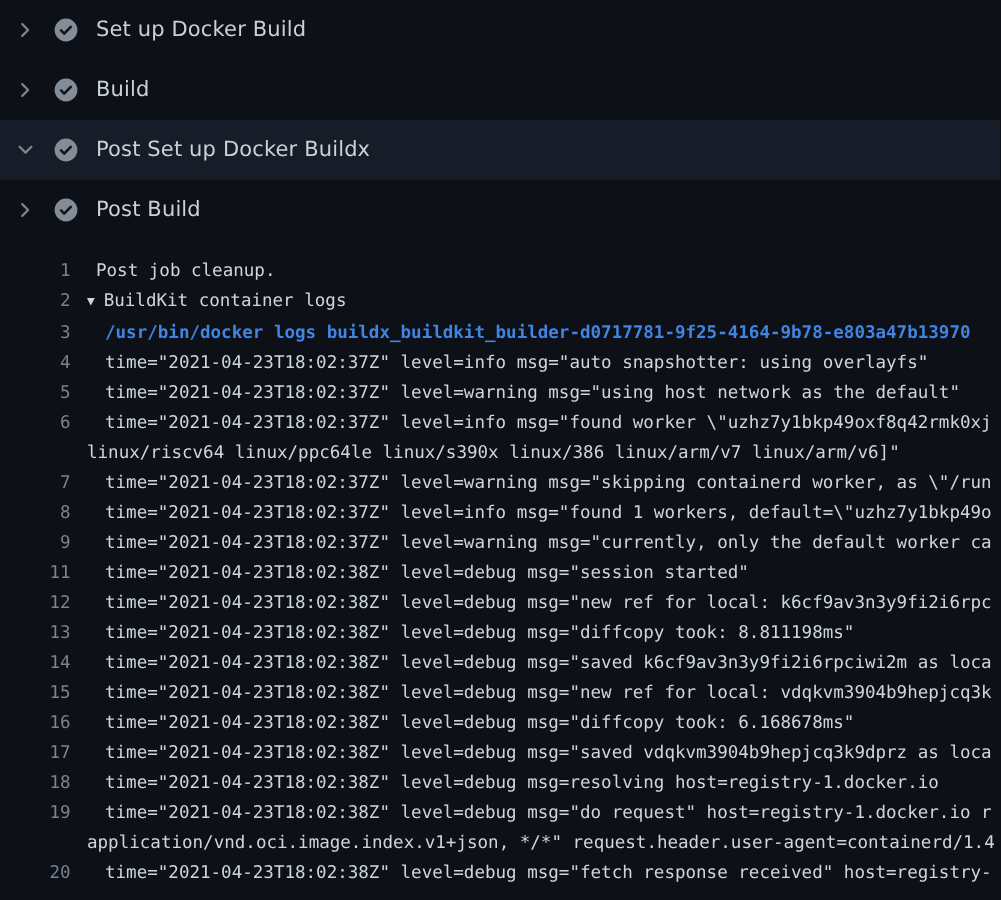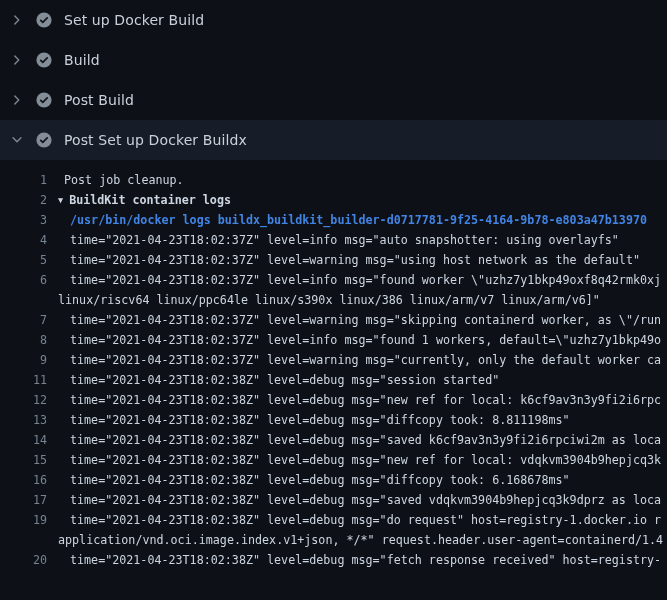--- a/index.html
+++ b/index.html
@@ -28,21 +28,21 @@
     display:flex;align-items:flex-start;
     font-family:"DejaVu Sans Mono",monospace;
     font-size:11.7px;line-height:20px;white-space:pre;
   }
   .log-num{
     width:47px;flex-shrink:0;text-align:right;
     color:var(--line_number,#768390);cursor:pointer;user-select:none;
   }
   .log-text{color:var(--log_text,#cdd6e0);}
   .kind-plain  .log-text{padding-left:17px;}
-  .kind-group  .log-text{padding-left:11px;cursor:pointer;font-weight:bold;}
+  .kind-group  .log-text{padding-left:11px;cursor:pointer;}
   .kind-log    .log-text{padding-left:23px;}
   .kind-command .log-text{padding-left:23px;color:var(--command_blue,#4184e4);font-weight:bold;}
   .kind-wrap   .log-text{padding-left:11px;}
   .tri{font-size:8.5px;margin-right:6px;vertical-align:1px;color:var(--log_text,#cdd6e0);}
 </style>
 </head>
 <body>
 
 <div id="sections">
     <div class="section-row">
@@ -58,55 +58,56 @@
     <div class="section-row">
       <svg class="chev" viewBox="0 0 16 16">
         <path d="M5.5 3.5l4.5 4.5-4.5 4.5" fill="none" stroke="#7d8590" stroke-width="1.7" stroke-linecap="round" stroke-linejoin="round"></path>
       </svg>
       <svg class="status" viewBox="0 0 16 16">
         <circle cx="8" cy="8" r="7.6" fill="#848d97"></circle>
         <path d="M4.7 8.3l2.1 2.1 4.4-4.5" fill="none" stroke="#10151c" stroke-width="1.7" stroke-linecap="round" stroke-linejoin="round"></path>
       </svg>
       <span class="section-label">Build</span>
     </div>
+    <div class="section-row expanded">
+      <svg class="chev" viewBox="0 0 16 16">
+        <path d="M3.5 5.5l4.5 4.5 4.5-4.5" fill="none" stroke="#7d8590" stroke-width="1.7" stroke-linecap="round" stroke-linejoin="round"></path>
+      </svg>
+      <svg class="status" viewBox="0 0 16 16">
+        <circle cx="8" cy="8" r="7.6" fill="#848d97"></circle>
+        <path d="M4.7 8.3l2.1 2.1 4.4-4.5" fill="none" stroke="#10151c" stroke-width="1.7" stroke-linecap="round" stroke-linejoin="round"></path>
+      </svg>
+      <span class="section-label">Post Set up Docker Buildx</span>
+    </div>
     <div class="section-row">
       <svg class="chev" viewBox="0 0 16 16">
         <path d="M5.5 3.5l4.5 4.5-4.5 4.5" fill="none" stroke="#7d8590" stroke-width="1.7" stroke-linecap="round" stroke-linejoin="round"></path>
       </svg>
       <svg class="status" viewBox="0 0 16 16">
         <circle cx="8" cy="8" r="7.6" fill="#848d97"></circle>
         <path d="M4.7 8.3l2.1 2.1 4.4-4.5" fill="none" stroke="#10151c" stroke-width="1.7" stroke-linecap="round" stroke-linejoin="round"></path>
       </svg>
       <span class="section-label">Post Build</span>
-    </div>
-    <div class="section-row expanded">
-      <svg class="chev" viewBox="0 0 16 16">
-        <path d="M3.5 5.5l4.5 4.5 4.5-4.5" fill="none" stroke="#7d8590" stroke-width="1.7" stroke-linecap="round" stroke-linejoin="round"></path>
-      </svg>
-      <svg class="status" viewBox="0 0 16 16">
-        <circle cx="8" cy="8" r="7.6" fill="#848d97"></circle>
-        <path d="M4.7 8.3l2.1 2.1 4.4-4.5" fill="none" stroke="#10151c" stroke-width="1.7" stroke-linecap="round" stroke-linejoin="round"></path>
-      </svg>
-      <span class="section-label">Post Set up Docker Buildx</span>
     </div>
   </div>
 <div id="log">
     <div class="log-row kind-plain"><span class="log-num">1</span><span class="log-text">Post job cleanup.</span></div>
     <div class="log-row kind-group"><span class="log-num">2</span><span class="log-text"><span class="tri">▼</span>BuildKit container logs</span></div>
     <div class="log-row kind-command"><span class="log-num">3</span><span class="log-text">/usr/bin/docker logs buildx_buildkit_builder-d0717781-9f25-4164-9b78-e803a47b13970</span></div>
     <div class="log-row kind-log"><span class="log-num">4</span><span class="log-text">time="2021-04-23T18:02:37Z" level=info msg="auto snapshotter: using overlayfs"</span></div>
     <div class="log-row kind-log"><span class="log-num">5</span><span class="log-text">time="2021-04-23T18:02:37Z" level=warning msg="using host network as the default"</span></div>
     <div class="log-row kind-log"><span class="log-num">6</span><span class="log-text">time="2021-04-23T18:02:37Z" level=info msg="found worker \"uzhz7y1bkp49oxf8q42rmk0xj</span></div>
     <div class="log-row kind-wrap"><span class="log-num"></span><span class="log-text">linux/riscv64 linux/ppc64le linux/s390x linux/386 linux/arm/v7 linux/arm/v6]"</span></div>
     <div class="log-row kind-log"><span class="log-num">7</span><span class="log-text">time="2021-04-23T18:02:37Z" level=warning msg="skipping containerd worker, as \"/run</span></div>
     <div class="log-row kind-log"><span class="log-num">8</span><span class="log-text">time="2021-04-23T18:02:37Z" level=info msg="found 1 workers, default=\"uzhz7y1bkp49o</span></div>
     <div class="log-row kind-log"><span class="log-num">9</span><span class="log-text">time="2021-04-23T18:02:37Z" level=warning msg="currently, only the default worker ca</span></div>
     <div class="log-row kind-log"><span class="log-num">11</span><span class="log-text">time="2021-04-23T18:02:38Z" level=debug msg="session started"</span></div>
     <div class="log-row kind-log"><span class="log-num">12</span><span class="log-text">time="2021-04-23T18:02:38Z" level=debug msg="new ref for local: k6cf9av3n3y9fi2i6rpc</span></div>
     <div class="log-row kind-log"><span class="log-num">13</span><span class="log-text">time="2021-04-23T18:02:38Z" level=debug msg="diffcopy took: 8.811198ms"</span></div>
     <div class="log-row kind-log"><span class="log-num">14</span><span class="log-text">time="2021-04-23T18:02:38Z" level=debug msg="saved k6cf9av3n3y9fi2i6rpciwi2m as loca</span></div>
     <div class="log-row kind-log"><span class="log-num">15</span><span class="log-text">time="2021-04-23T18:02:38Z" level=debug msg="new ref for local: vdqkvm3904b9hepjcq3k</span></div>
     <div class="log-row kind-log"><span class="log-num">16</span><span class="log-text">time="2021-04-23T18:02:38Z" level=debug msg="diffcopy took: 6.168678ms"</span></div>
     <div class="log-row kind-log"><span class="log-num">17</span><span class="log-text">time="2021-04-23T18:02:38Z" level=debug msg="saved vdqkvm3904b9hepjcq3k9dprz as loca</span></div>
+    <div class="log-row kind-log"><span class="log-num">18</span><span class="log-text">time="2021-04-23T18:02:38Z" level=debug msg=resolving host=registry-1.docker.io</span></div>
     <div class="log-row kind-log"><span class="log-num">19</span><span class="log-text">time="2021-04-23T18:02:38Z" level=debug msg="do request" host=registry-1.docker.io r</span></div>
     <div class="log-row kind-wrap"><span class="log-num"></span><span class="log-text">application/vnd.oci.image.index.v1+json, */*" request.header.user-agent=containerd/1.4</span></div>
     <div class="log-row kind-log"><span class="log-num">20</span><span class="log-text">time="2021-04-23T18:02:38Z" level=debug msg="fetch response received" host=registry-</span></div>
   </div>
 
 </body></html>

